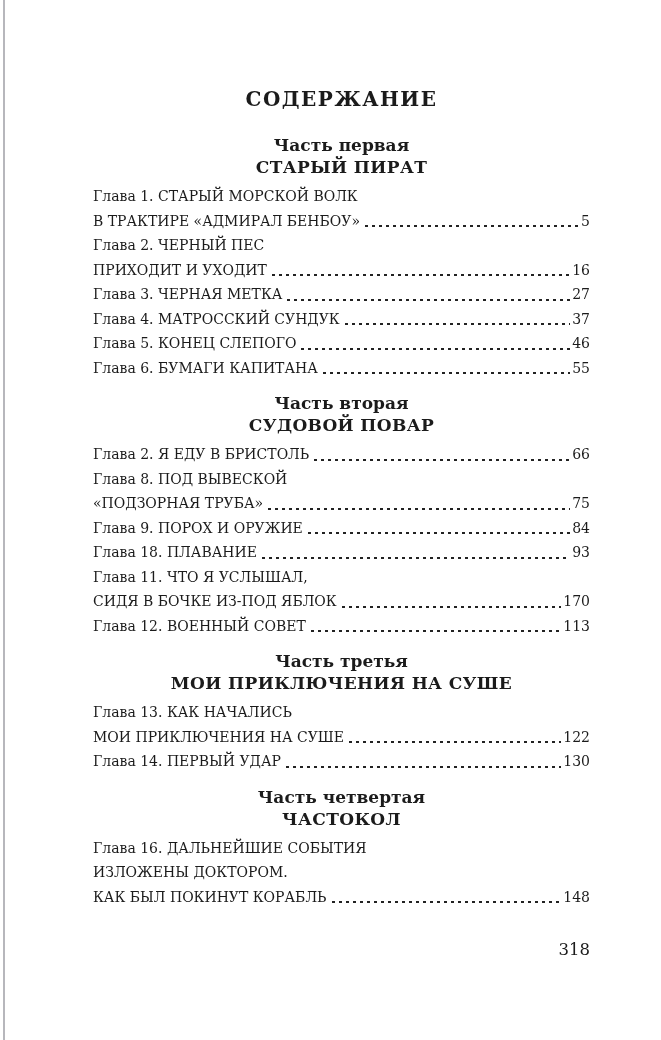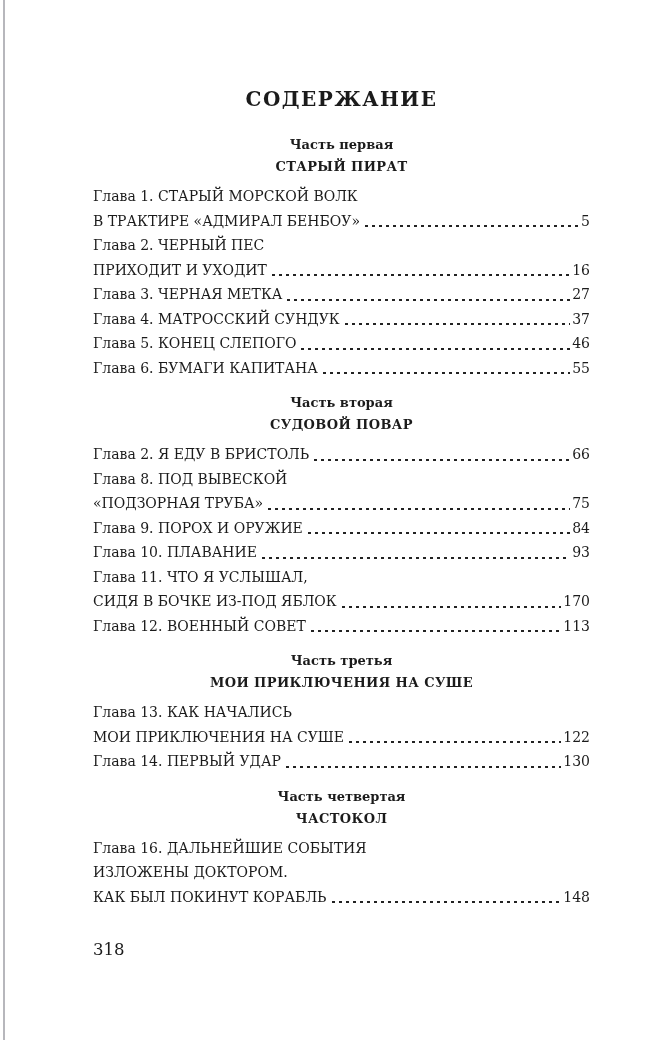--- a/index.html
+++ b/index.html
@@ -25,21 +25,21 @@
     text-align: center;
     font-size: 20px; font-weight: 700;
     letter-spacing: 1.5px;
     line-height: 22px;
   }
   .parts { margin-top: 24px; }
   .part { margin-top: 12px; }
   .part:first-child { margin-top: 0; }
   .part-label, .part-title {
     margin: 0; text-align: center;
-    font-size: 13px; font-weight: 700;
+    font-size: 17px; font-weight: 700;
     line-height: 22px;
   }
   .part-title { margin-bottom: 6px; letter-spacing: 0.4px; }
   .entries { }
   .line {
     display: flex; align-items: flex-end;
     font-size: 14px; line-height: 24.5px;
   }
   .line-text { white-space: nowrap; }
   .leader {
@@ -47,21 +47,21 @@
     height: 4px;
     margin: 0 2px 5px 5px;
     background-image: radial-gradient(circle at 1.5px 2px, #222222 1.15px, transparent 1.5px);
     background-size: 7px 4px;
     background-repeat: repeat-x;
     background-position: left bottom;
   }
   .pagenum { white-space: nowrap; }
   .folio {
     position: absolute; left: 93px; top: 940px;
-    width: 497px; text-align: left;
+    width: 497px; text-align: right;
     font-size: 16.5px; line-height: 20px;
   }
 </style>
 </head>
 <body>
 
 <div class="page-edge"></div>
 
 <main class="content">
   <h1 class="toc-title">СОДЕРЖАНИЕ</h1>
@@ -139,21 +139,21 @@
     <span class="pagenum">75</span>
   </div>
 
   <div class="line">
     <span class="line-text">Глава 9. ПОРОХ И ОРУЖИЕ</span>
     <span class="leader"></span>
     <span class="pagenum">84</span>
   </div>
 
   <div class="line">
-    <span class="line-text">Глава 10. ПЛАВАНИЕ</span>
+    <span class="line-text">Глава 18. ПЛАВАНИЕ</span>
     <span class="leader"></span>
     <span class="pagenum">93</span>
   </div>
 
   <div class="line">
     <span class="line-text">Глава 11. ЧТО Я УСЛЫШАЛ,</span>
 
   </div>
 
   <div class="line">

